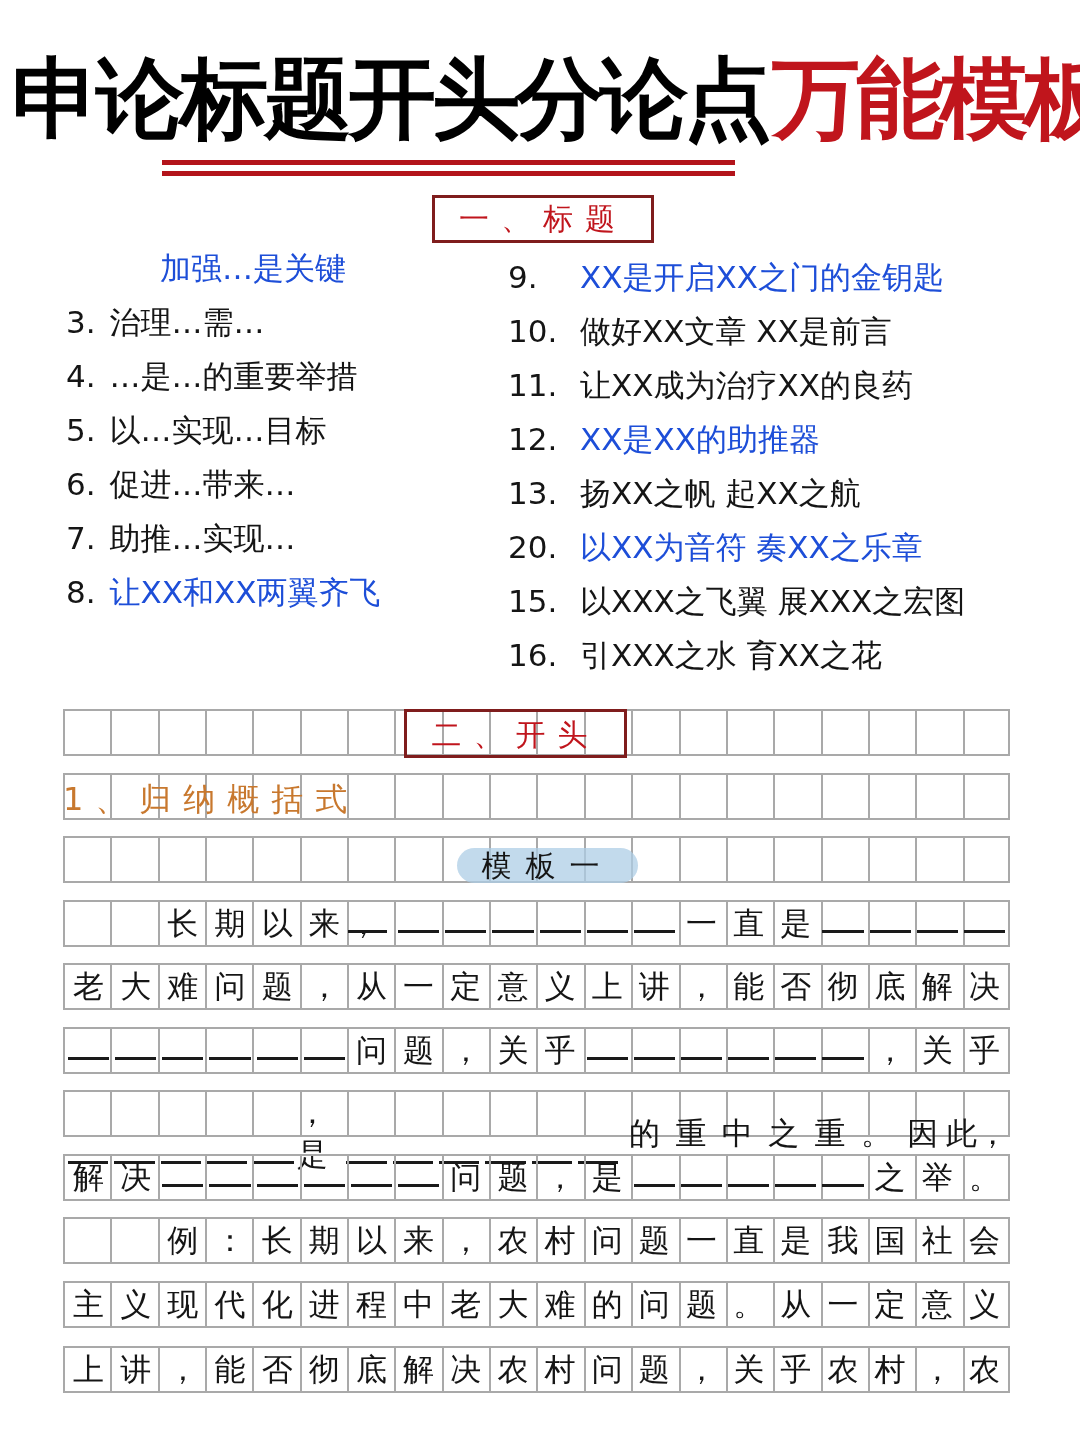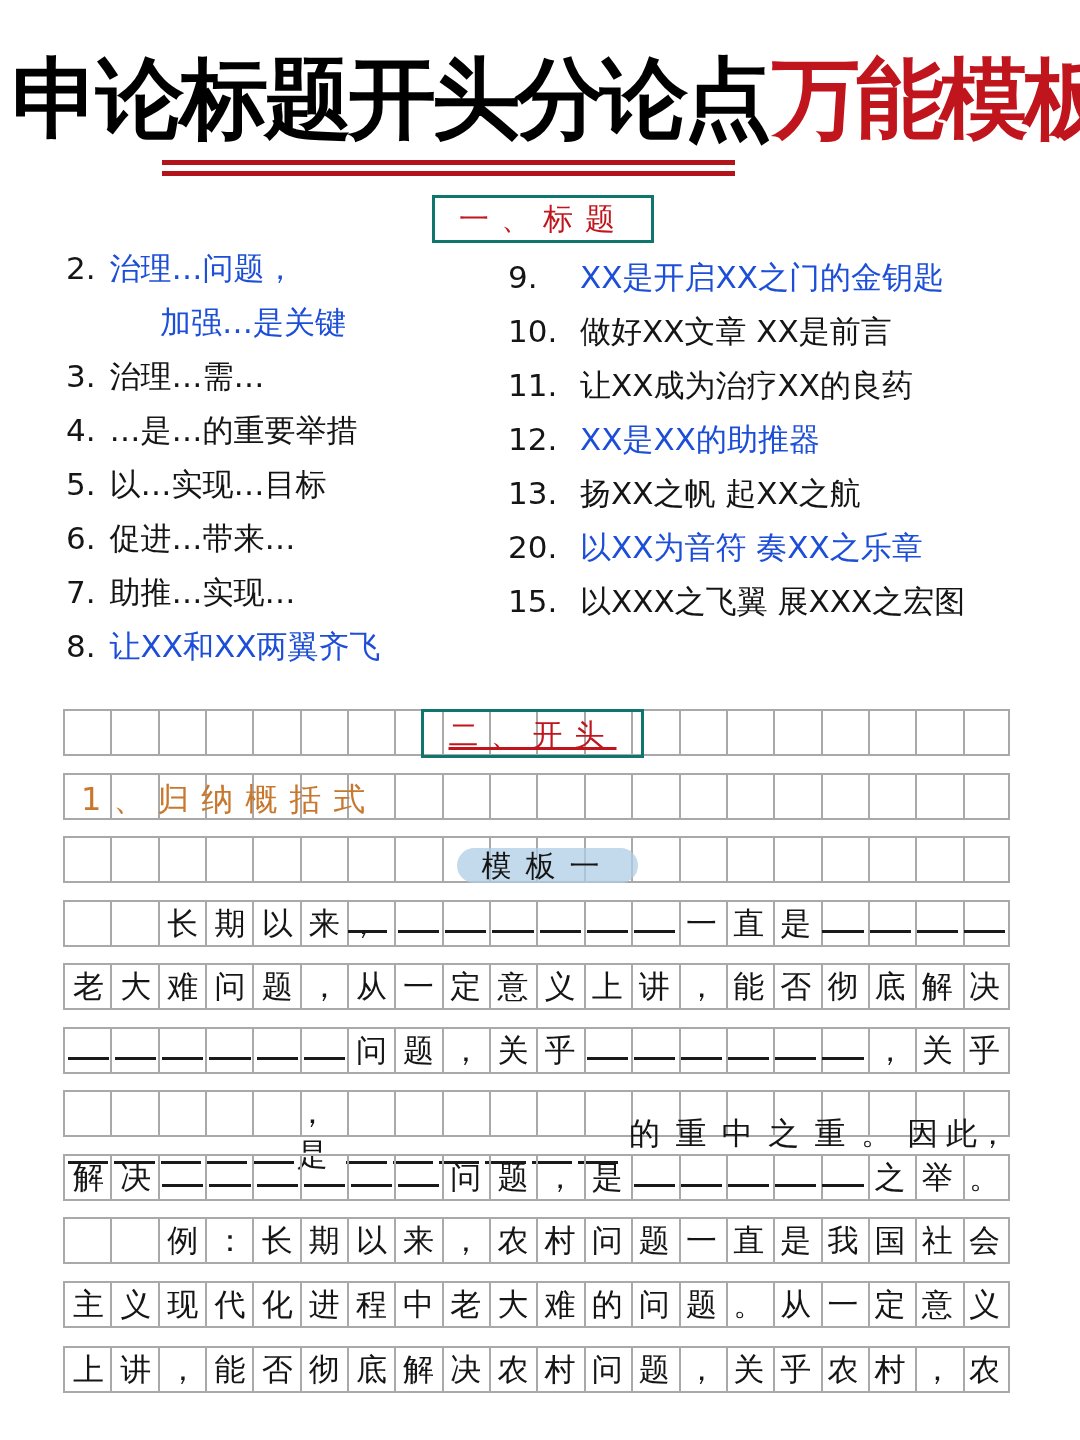--- a/index.html
+++ b/index.html
@@ -9,24 +9,24 @@
   
   .title { position: absolute; left: 12px; top: 44px; height: 110px; white-space: nowrap;
            font-size: 88px; font-weight: bold; letter-spacing: -4px; line-height: 110px; }
   .title .black { color: #000000; }
   .title .red { color: #c0151c; margin-left: 4px; }
   .title-rule { position: absolute; left: 162px; width: 573px; height: 5px; background: #b3141b; }
   .rule-1 { top: 160px; }
   .rule-2 { top: 171px; }
 
   
-  .section-box { position: absolute; border: 3px solid #0f766e; box-sizing: border-box;
+  .section-box { position: absolute; border: 3px solid #7f1d1d; box-sizing: border-box;
                  color: #c0151c; font-size: 30px; letter-spacing: 12px; text-align: center; background: transparent; }
   .sec1 { left: 432px; top: 195px; width: 222px; height: 48px; line-height: 42px; background: #fff; }
-  .sec2 { left: 421px; top: 709px; width: 223px; height: 49px; line-height: 46px; z-index: 3; text-decoration: underline; }
+  .sec2 { left: 404px; top: 709px; width: 223px; height: 49px; line-height: 46px; z-index: 3; }
 
   
   .list { position: absolute; margin: 0; padding: 0; list-style: none; }
   .list li { position: relative; font-size: 31px; line-height: 54px; height: 54px; white-space: nowrap; }
   .list li .num { display: inline-block; color: #151515; }
   .list li .txt { margin-left: 14px; }
   .list li.blue .txt { color: #1d4ed8; }
   .list li.indent { padding-left: 80px; }
   .list-left { left: 66px; top: 241px; }
   .list-right { left: 508px; top: 250px; }
@@ -35,55 +35,55 @@
   
   .grid-row { position: absolute; left: 63px; width: 947px; height: 47px;
               border: 2px solid #a9a9a9; box-sizing: border-box;
               background-image: repeating-linear-gradient(to right, transparent 0, transparent 45.35px, #a9a9a9 45.35px, #a9a9a9 47.35px);
               display: grid; grid-template-columns: repeat(20, 1fr); }
   .cell { display: flex; align-items: center; justify-content: center; font-size: 31px; color: #151515;
           position: relative; overflow: visible; }
   .cell.blank::after { content: ""; position: absolute; left: 3px; right: 3px; bottom: 12px; height: 3px; background: #1a1a1a; }
   .cell.blank-left::after { left: 0; right: 8px; }
 
-  .subhead { position: absolute; left: 63px; top: 778px; font-size: 32px; color: #c8782e; letter-spacing: 12px; padding-left: 18px; }
+  .subhead { position: absolute; left: 63px; top: 778px; font-size: 32px; color: #c8782e; letter-spacing: 12px; }
 
   .pill { position: absolute; left: 457px; top: 848px; width: 181px; height: 35px; border-radius: 18px;
           background: rgba(173, 205, 230, 0.75); z-index: 2; text-align: center; font-size: 30px;
           line-height: 36px; letter-spacing: 14px; color: #151515; }
 </style>
 </head>
 <body>
 
 <div class="title">
   <span class="black">申论标题开头分论点</span><span class="red">万能模板</span>
 </div>
 <div class="title-rule rule-1"></div>
 <div class="title-rule rule-2"></div>
 
 <div class="section-box sec1">一、标题</div>
 
 <ul class="list list-left" id="list-left">
-    <li class="blue"><span class="num">2.</span><span class="txt">治理…问题，</span></li>
     <li class="blue indent"><span class="txt">加强…是关键</span></li>
     <li><span class="num">3.</span><span class="txt">治理…需…</span></li>
     <li><span class="num">4.</span><span class="txt">…是…的重要举措</span></li>
     <li><span class="num">5.</span><span class="txt">以…实现…目标</span></li>
     <li><span class="num">6.</span><span class="txt">促进…带来…</span></li>
     <li><span class="num">7.</span><span class="txt">助推…实现…</span></li>
     <li class="blue"><span class="num">8.</span><span class="txt">让XX和XX两翼齐飞</span></li>
   </ul>
 <ul class="list list-right" id="list-right">
     <li class="blue"><span class="num">9.</span><span class="txt">XX是开启XX之门的金钥匙</span></li>
     <li><span class="num">10.</span><span class="txt">做好XX文章 XX是前言</span></li>
     <li><span class="num">11.</span><span class="txt">让XX成为治疗XX的良药</span></li>
     <li class="blue"><span class="num">12.</span><span class="txt">XX是XX的助推器</span></li>
     <li><span class="num">13.</span><span class="txt">扬XX之帆 起XX之航</span></li>
     <li class="blue"><span class="num">20.</span><span class="txt">以XX为音符 奏XX之乐章</span></li>
     <li><span class="num">15.</span><span class="txt">以XXX之飞翼 展XXX之宏图</span></li>
+    <li><span class="num">16.</span><span class="txt">引XXX之水 育XX之花</span></li>
   </ul>
 
 <div id="grid-area">
     <div class="grid-row" style="top: 709px;">
       <div class="cell"></div>
       <div class="cell"></div>
       <div class="cell"></div>
       <div class="cell"></div>
       <div class="cell"></div>
       <div class="cell"></div>

